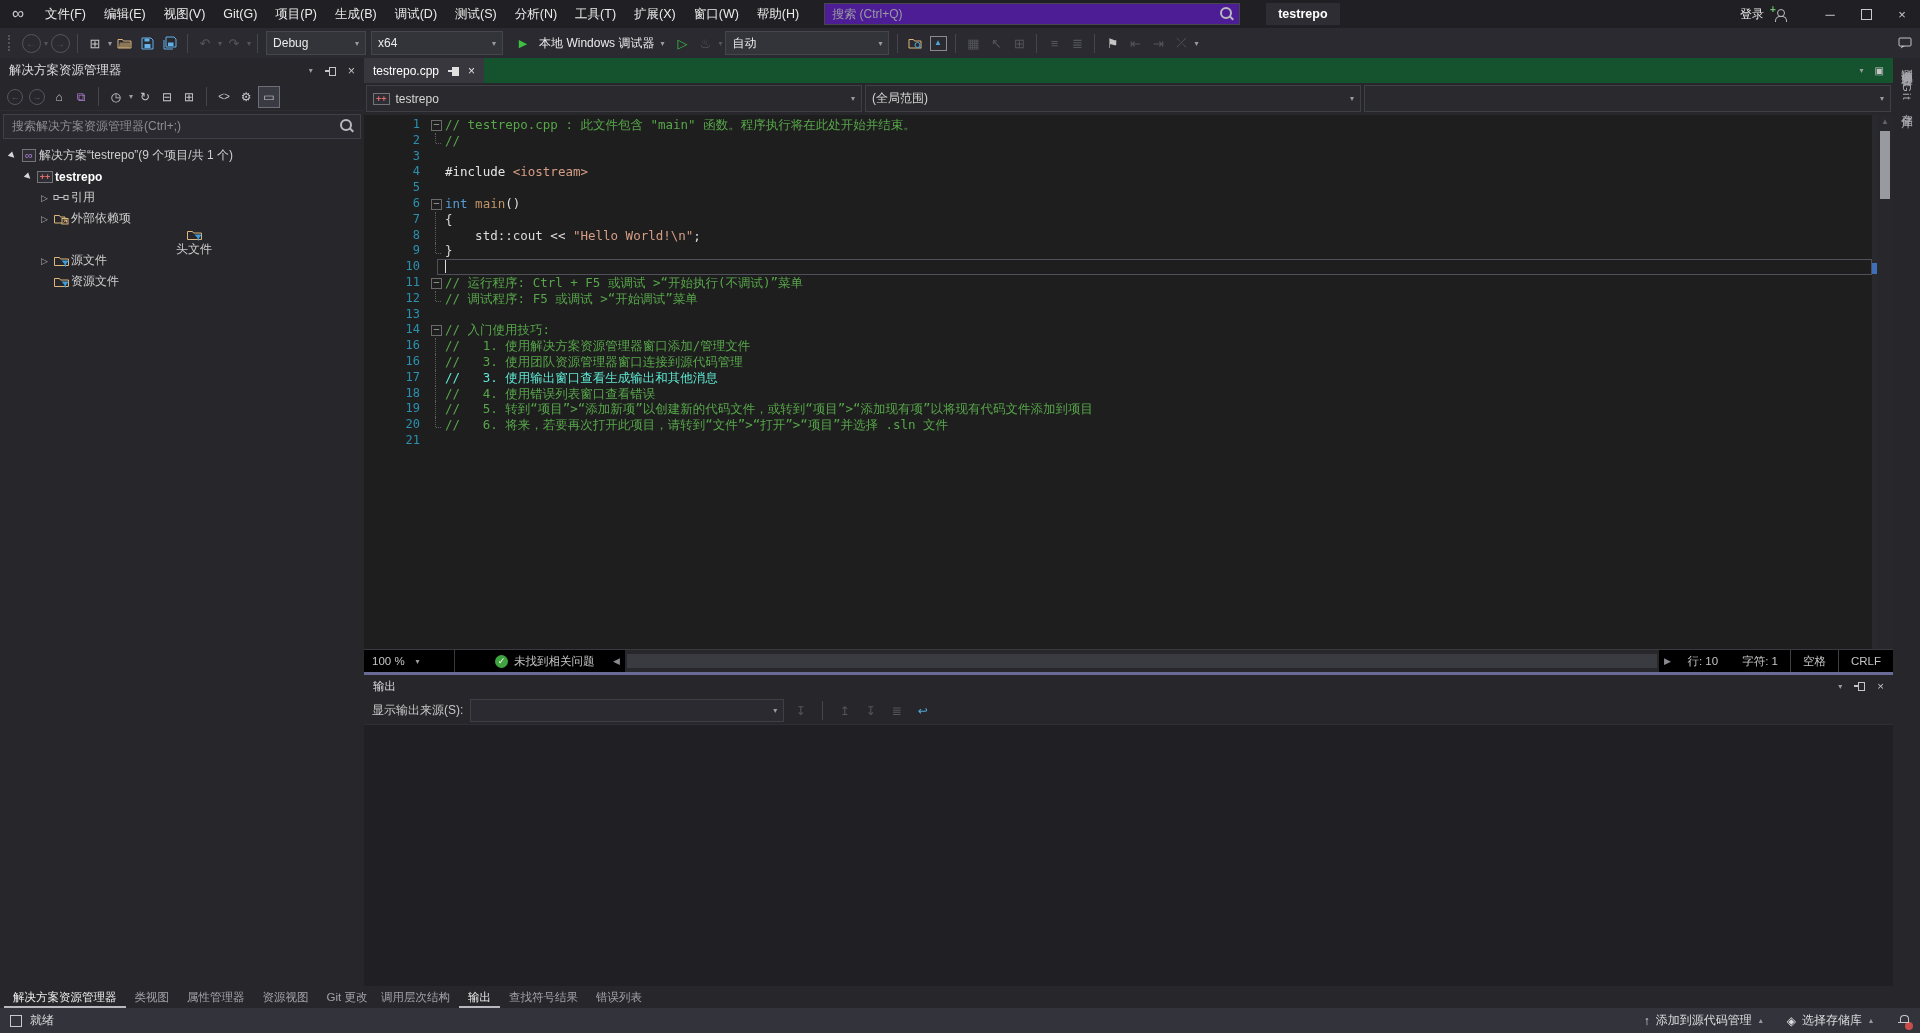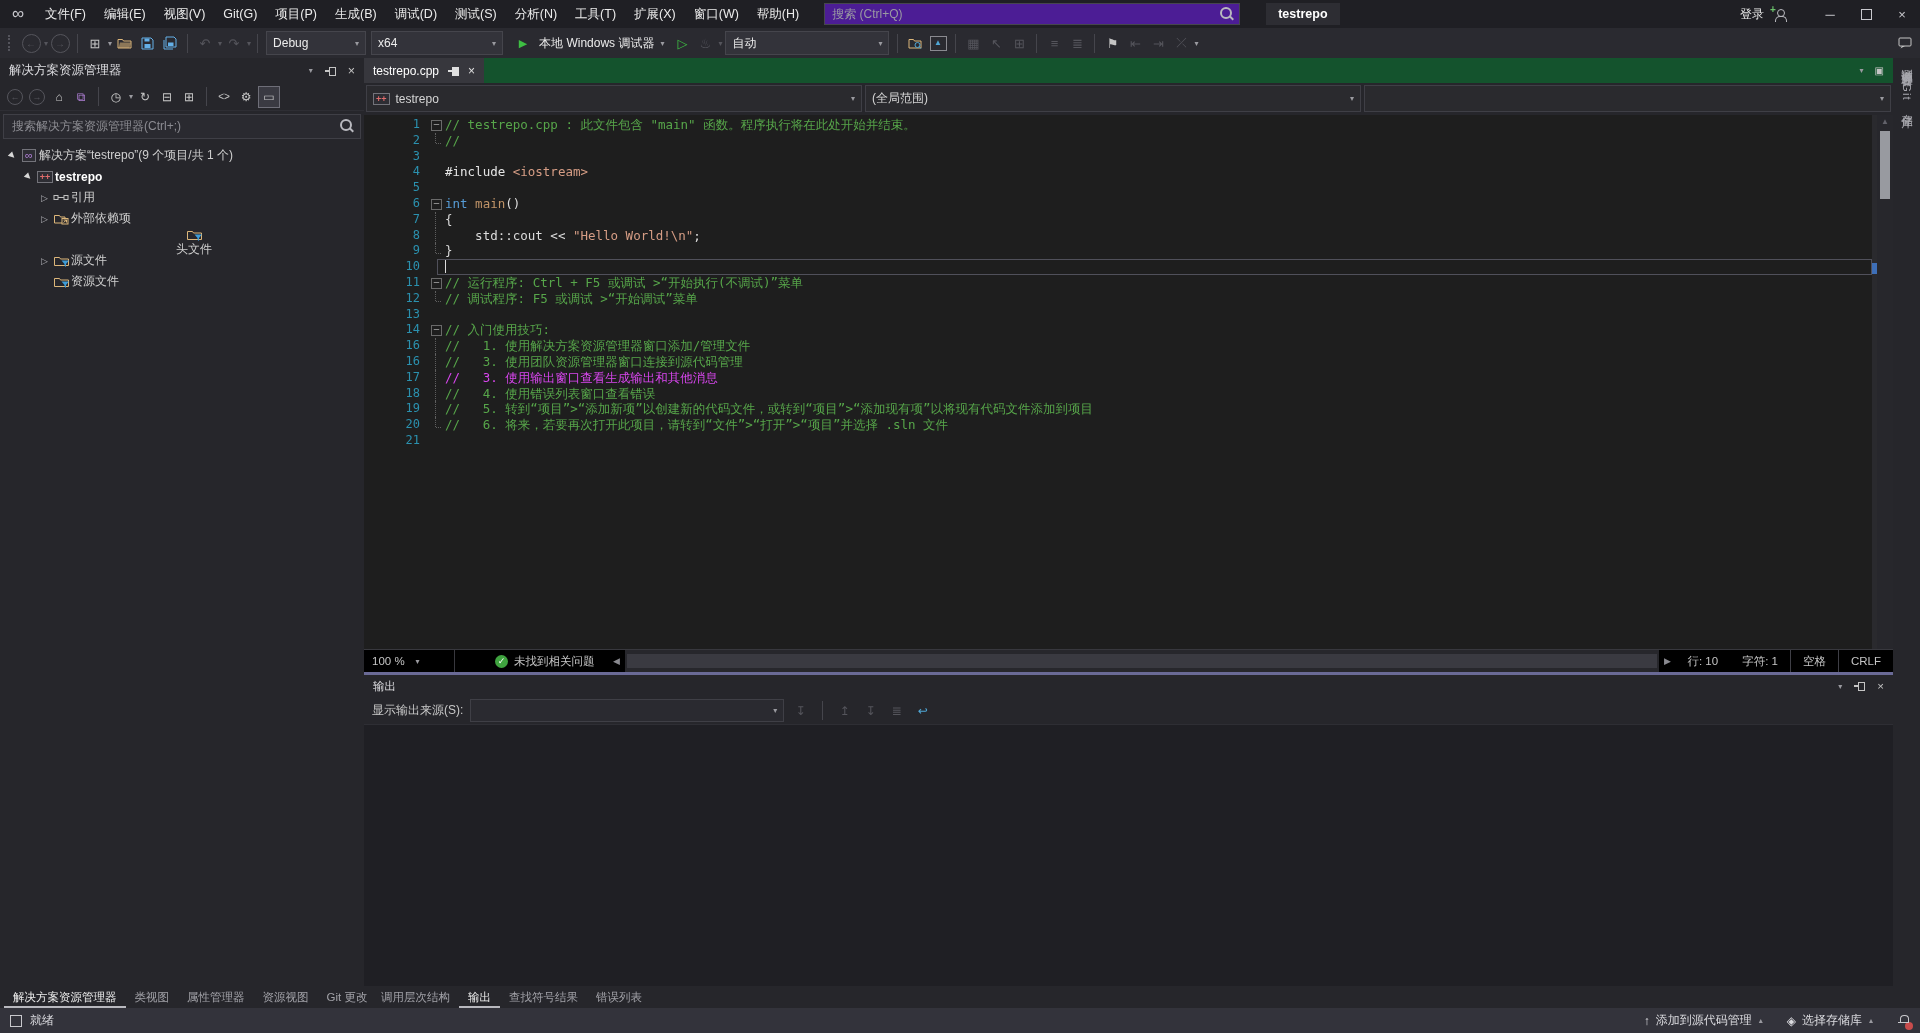--- a/index.html
+++ b/index.html
@@ -494,21 +494,21 @@
                 <span class="code-text"><span style="color: rgb(87, 166, 74);">//   1. 使用解决方案资源管理器窗口添加/管理文件</span></span>
               </div>
               <div class="code-line">
                 <span class="gutter">16</span>
                 <span class="fold fline"></span>
                 <span class="code-text"><span style="color: rgb(87, 166, 74);">//   3. 使用团队资源管理器窗口连接到源代码管理</span></span>
               </div>
               <div class="code-line">
                 <span class="gutter">17</span>
                 <span class="fold fline"></span>
-                <span class="code-text"><span style="color: #d946ef;">//   3. 使用输出窗口查看生成输出和其他消息</span></span>
+                <span class="code-text"><span style="color: #5eead4;">//   3. 使用输出窗口查看生成输出和其他消息</span></span>
               </div>
               <div class="code-line">
                 <span class="gutter">18</span>
                 <span class="fold fline"></span>
                 <span class="code-text"><span style="color: rgb(87, 166, 74);">//   4. 使用错误列表窗口查看错误</span></span>
               </div>
               <div class="code-line">
                 <span class="gutter">19</span>
                 <span class="fold fline"></span>
                 <span class="code-text"><span style="color: rgb(87, 166, 74);">//   5. 转到“项目”&gt;“添加新项”以创建新的代码文件，或转到“项目”&gt;“添加现有项”以将现有代码文件添加到项目</span></span>

